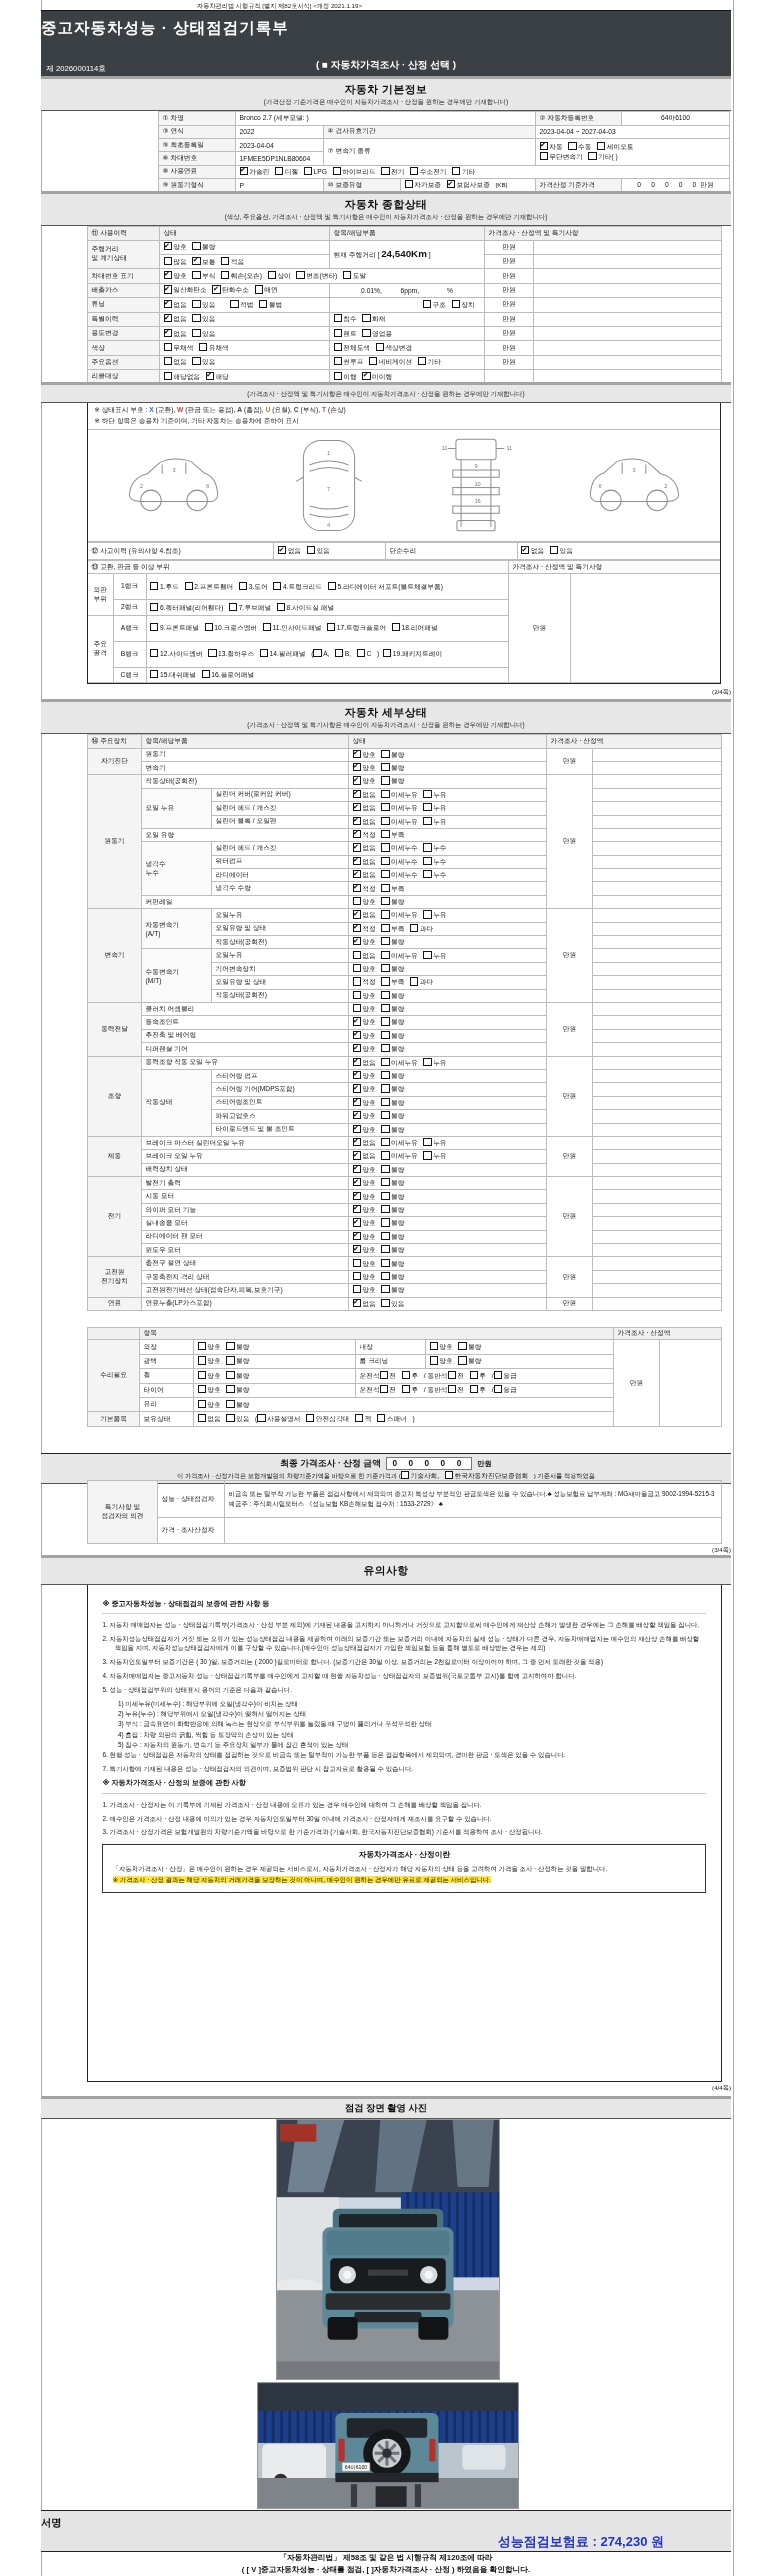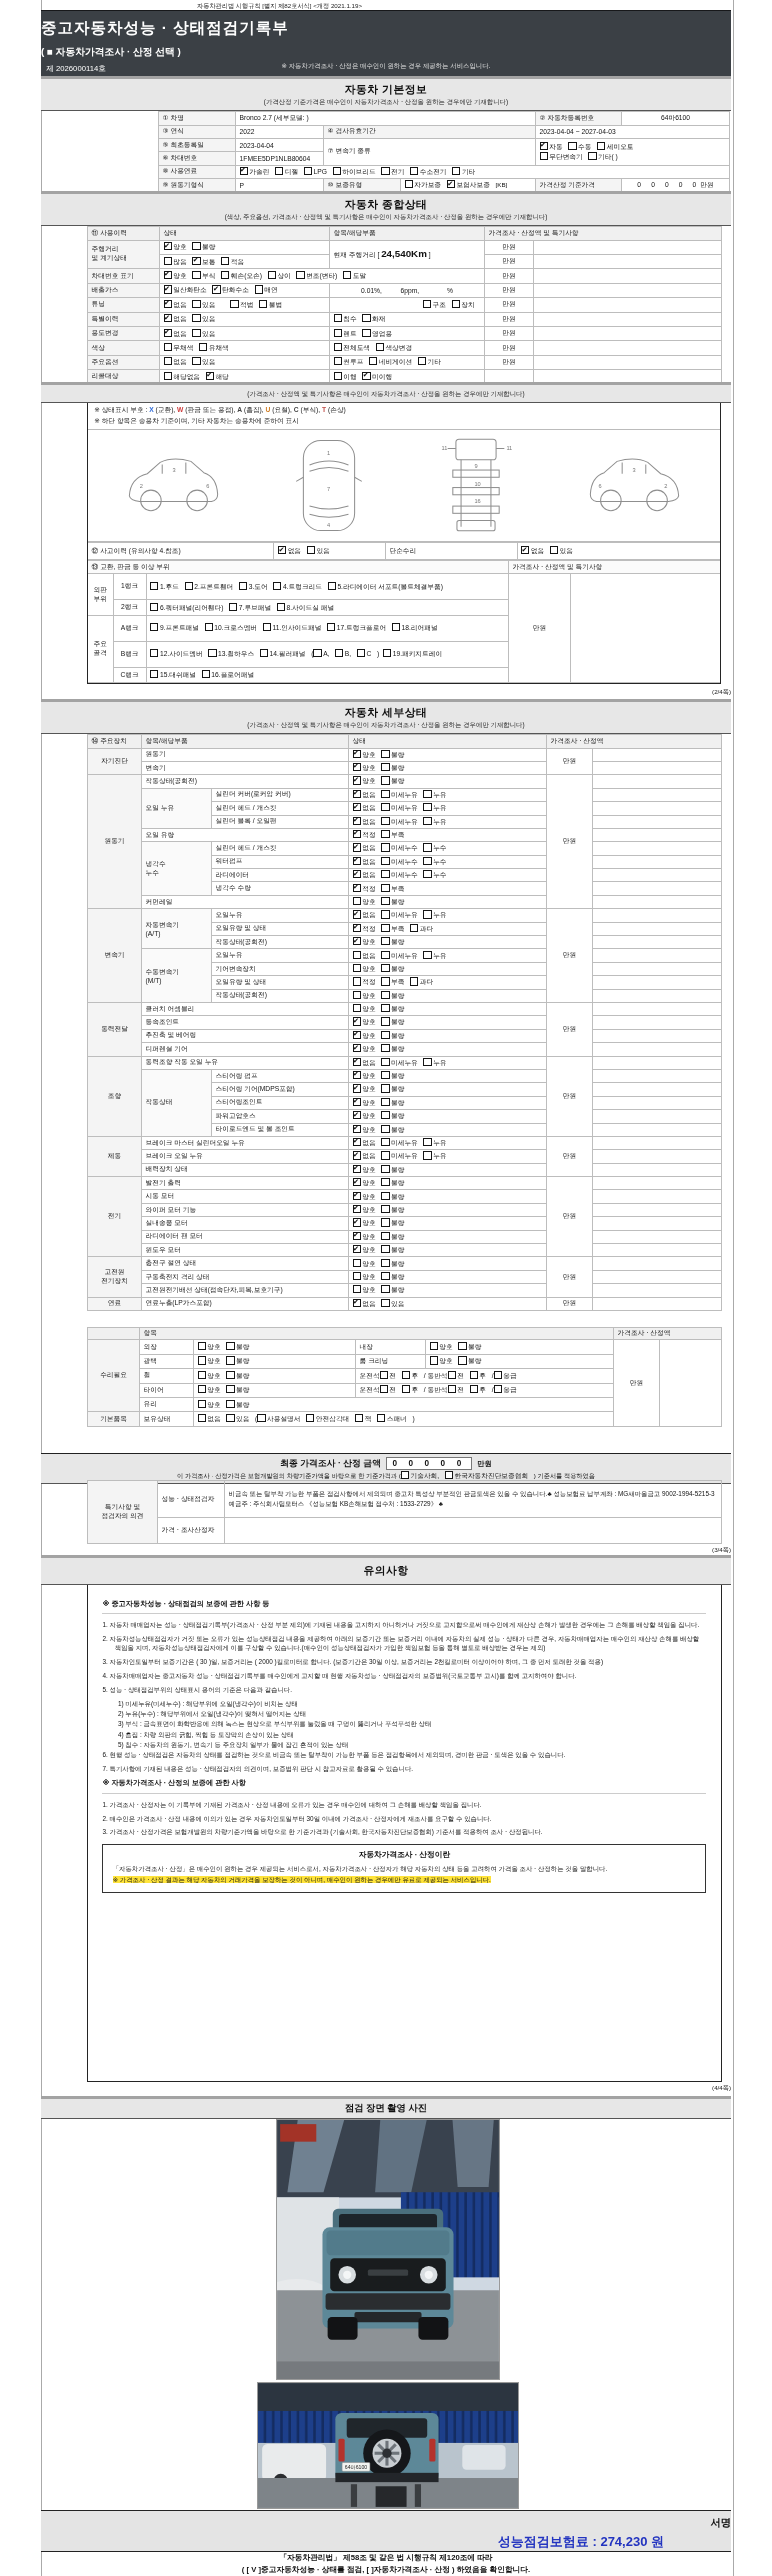--- a/index.html
+++ b/index.html
@@ -3,21 +3,21 @@
 <meta charset="utf-8">
 <style>
   html,body{margin:0;padding:0}
   body{width:773px;height:2576px;position:relative;background:#fff;color:#111;
        font-family:"Liberation Sans","DejaVu Sans",sans-serif;overflow:hidden}
   .edge{position:absolute;left:41px;top:0;width:691px;height:2576px;border-left:0.5px solid #aaa;border-right:0.5px solid #aaa;pointer-events:none}
   .sec{position:absolute;left:41px;width:690px}
   .topline{position:absolute;left:197px;top:1.5px;font-size:6.2px;color:#222}
   .dark{background:#3b4045;color:#fff;border-top:1.5px solid #17181a;border-bottom:1px solid #17181a;position:relative}
   .dark .t1{font-size:15.5px;font-weight:bold;letter-spacing:1px;padding-top:7.2px}
-  .dark .t2{text-align:left;font-size:9.8px;font-weight:bold;margin-top:7px}
+  .dark .t2{text-align:center;font-size:9.8px;font-weight:bold;margin-top:20px}
   .dark .t3{text-align:center;font-size:6.4px;color:#e3e3e3;margin-top:2.1px}
   .docno{position:absolute;left:5.2px;bottom:2.6px;font-size:7.7px;font-weight:normal}
   .band{background:#e7e7e7;border-top:3px solid #a3a3a3;border-bottom:0.5px solid #555;text-align:center;padding:3.6px 0 3.1px}
   .band .h{font-size:10.8px;font-weight:bold;letter-spacing:0.5px}
   .band .n{font-size:6.4px;margin-top:1.5px;color:#222}
   table{border-collapse:collapse;table-layout:fixed}
   td{border:0.5px solid #bdbdbd;font-size:6.7px;padding:1px 3.6px;vertical-align:middle;overflow:hidden}
   .lab{background:#f4f4f4;white-space:nowrap}
   .frame{border:1px solid #242424}
   .cb{display:inline-block;width:6.2px;height:6.2px;border:1px solid #151515;margin-right:1.5px;vertical-align:-1px;position:relative;background:#fff}
@@ -34,21 +34,21 @@
   .notice-box{background:#fff;border:1px solid #242424;border-top:none;padding:8.2px 14.4px;height:479px;overflow:hidden}
   .notice-box .sect{font-size:7.2px;font-weight:bold;margin:5.2px 0 6.2px;padding-bottom:4.1px;border-bottom:0.5px solid #ccc}
   .notice-box .item{font-size:6.4px;line-height:1.45;margin:0 0 4.6px 0;padding-left:12.4px;text-indent:-12.4px}
   .notice-box .sub{font-size:6.4px;line-height:1.45;margin:1px 0 1px 15.5px}
   .inner-box{border:1px solid #333;margin-top:7.2px;padding:5.2px 9.3px}
   .inner-box .ttl{text-align:center;font-weight:bold;font-size:7.7px;margin-bottom:3.6px}
   .inner-box p{font-size:6.4px;line-height:1.5;margin:2.1px 0}
   .hl{background:#ffe43a}
   .photo-wrap{position:absolute;border:0.5px solid #999;overflow:hidden}
   .signband{position:absolute;left:41px;width:690px;background:#e4e4e4;border-top:1px solid #222;border-bottom:1px solid #222}
-  .signband .s{ text-align:right;font-size:10.3px;font-weight:bold;padding-top:5.2px}
+  .signband .s{ text-align:left;font-size:10.3px;font-weight:bold;padding-top:5.2px}
   .fee{position:absolute;right:67px;top:21.6px;font-size:13px;font-weight:bold;color:#2334c0}
   .law{position:absolute;left:41px;width:690px;text-align:center;font-size:7.7px;font-weight:bold;line-height:12px}
   .digitbox{display:inline-block;border:0.5px solid #777;background:#fff;padding:1px 5.2px;letter-spacing:4.6px;font-size:8.2px;font-weight:bold;margin:0 3.1px}
 </style>
 </head>
 <body>
 
 <div class="edge"></div>
 
 <div class="topline">자동차관리법 시행규칙 [별지 제82호서식] &lt;개정 2021.1.19&gt;</div>

